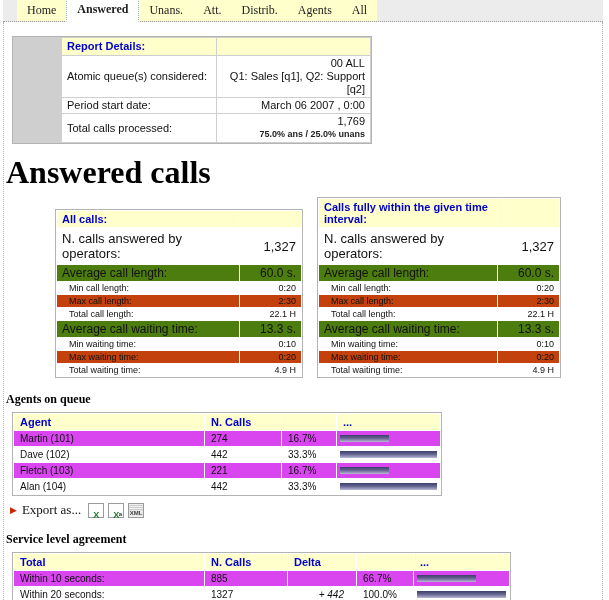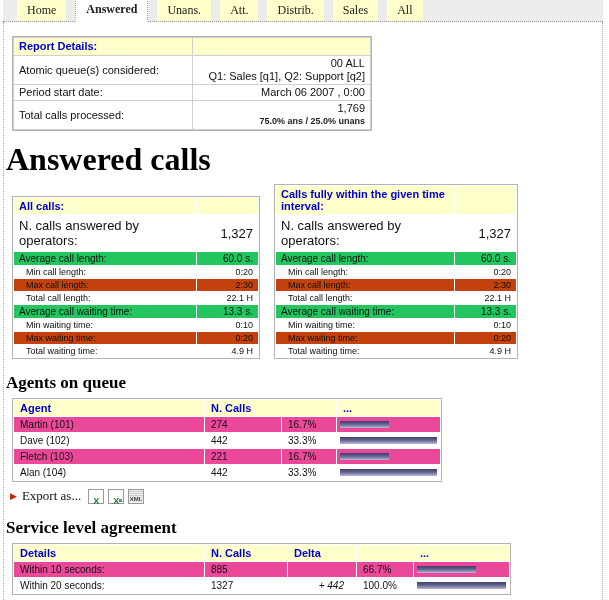--- a/index.html
+++ b/index.html
@@ -9,63 +9,63 @@
     position:relative;
   }
   .panel{position:absolute;left:3px;top:0;width:600px;height:600px;}
   
   .tabstrip{
     height:22px;background:#ececec;border-bottom:1px dotted #999;
     display:flex;align-items:flex-end;padding-left:14px;box-sizing:border-box;
   }
   .tab{
     font-family:"Liberation Serif","DejaVu Serif",serif;font-size:12px;color:#222;
-    background:#ffffcc;padding:3px 10px 3px;margin-right:9px;cursor:pointer;white-space:nowrap;
+    background:#ffffcc;padding:3px 10px 3px;margin-right:0;cursor:pointer;white-space:nowrap;
   }
   .tab.active{
     background:#ffffff;font-weight:bold;
     border:1px dotted #95b3b3;border-bottom:1px solid #ffffff;
     margin-bottom:-1px;padding-bottom:4px;
   }
   
   .content{
     background:#fff;border-left:1px dotted #b0b0b0;border-right:1px dotted #b0b0b0;
     height:578px;box-sizing:border-box;padding:14px 0 0 6px;
   }
   h1.hd{font-family:"Liberation Serif","DejaVu Serif",serif;font-size:32px;margin:10px 0 4px -4px;color:#000;}
-  h2.hd{font-family:"Liberation Serif","DejaVu Serif",serif;font-size:17px;margin:14px 0 5px -4px;color:#000;}
+  h2.hd{font-family:"Liberation Serif","DejaVu Serif",serif;font-size:12px;margin:14px 0 5px -4px;color:#000;}
   table{border-collapse:separate;border-spacing:1px;}
   
   .report-box{width:358px;border:1px solid #b3b3b3;background:#cfcfcf;}
   .report-box table{width:100%;background:#cfcfcf;}
   .report-box td{background:#fff;font-size:11px;padding:1px 5px;line-height:13px;}
   .report-box tr.hdr td{background:#ffffcc;color:#0000cc;font-weight:bold;font-size:11px;padding:2px 5px;}
   .report-box td.val{text-align:right;}
   .report-box .sub{font-size:9px;font-weight:bold;color:#222;}
   
   .boxrow{display:flex;align-items:flex-end;gap:14px;margin-top:6px;margin-left:2px;}
   .statbox{border:1px solid #b3b3b3;background:#fff;}
   .statbox table{width:100%;background:#fff;}
   .statbox .bt{background:#ffffcc;color:#0000cc;font-weight:bold;font-size:11px;padding:2px 5px;vertical-align:top;}
   .statbox td{padding:1px 5px;}
   .statbox td.val{text-align:right;white-space:nowrap;}
   .statbox tr.big td{font-size:13px;background:#fff;padding:3px 5px;}
-  .statbox tr.main td{font-size:10px;background:#22c55e;}
+  .statbox tr.main td{font-size:12px;background:#4d7c0f;}
   .statbox tr.sub td{font-size:9px;}
   .statbox tr.sub td:first-child{padding-left:12px;}
   .statbox tr.alt td{background:#c2410c;}
   .statbox tr.w td{background:#ffffff;}
-  .w246{width:246px;} .w242{width:242px;}
+  .w246{width:246px;margin-left:43px;} .w242{width:242px;}
   .statbox col.v{width:62px;}
   
   .dtable{border:1px solid #b3b3b3;background:#fff;}
   .dtable table{background:#fff;}
   .dtable th{background:#ffffcc;color:#0000cc;font-weight:bold;font-size:11px;text-align:left;padding:2px 6px;}
   .dtable td{font-size:10px;padding:2px 6px;line-height:11px;}
-  .dtable tr.g td{background:#ec4899;}
+  .dtable tr.g td{background:#d946ef;}
   .dtable tr.w td{background:#ffffff;}
   .dtable td.num{text-align:left;}
   .dtable td.pct{padding-right:8px;white-space:nowrap;}
   .dtable td.delta{text-align:right;font-style:italic;padding-right:12px;white-space:nowrap;}
   .dtable td.barcell{padding:2px 3px;}
   .bar{height:7px;background:linear-gradient(to bottom,#3f3f6e,#62628f 45%,#9f9fc2 85%,#bdbdd6);}
   
   .exportrow{display:flex;align-items:center;gap:5px;margin:6px 0 0 0;}
   .exp-bullet{color:#cc2200;font-size:9px;line-height:9px;}
   .exp-label{font-family:"Liberation Serif","DejaVu Serif",serif;font-size:13px;color:#111;}
@@ -80,28 +80,28 @@
 <body>
 
 <div class="panel">
 
   <div class="tabstrip" id="tabbar">
       <div class="tab">Home</div>
       <div class="tab active">Answered</div>
       <div class="tab">Unans.</div>
       <div class="tab">Att.</div>
       <div class="tab">Distrib.</div>
-      <div class="tab">Sales</div>
+      <div class="tab">Agents</div>
       <div class="tab">All</div>
     </div>
 
   <div class="content">
 
     <div class="report-box" style="margin-left:2px;">
-      <table style="width:100%;">
+      <table style="width:100%;padding-left:48px;">
         <tbody>
           <tr class="hdr">
             <td style="width:50%;">Report Details:</td>
             <td></td>
           </tr>
         </tbody>
         <tbody id="report-rows">
             <tr>
               <td>Atomic queue(s) considered:</td>
               <td class="val">
@@ -293,21 +293,21 @@
             <span class="gl">XML</span>
           </span>
         </span>
     </div>
 
     <h2 class="hd">Service level agreement</h2>
     <div class="dtable" style="width:497px;margin-left:2px;">
       <table style="width:100%;">
         <thead>
           <tr>
-            <th style="width:178px;">Details</th>
+            <th style="width:178px;">Total</th>
             <th style="width:70px;">N. Calls</th>
             <th style="width:56px;">Delta</th>
             <th style="width:44px;"></th>
             <th>...</th>
           </tr>
         </thead>
         <tbody id="sla-rows">
             <tr class="g">
               <td>Within 10 seconds:</td>
               <td class="num">885</td>

